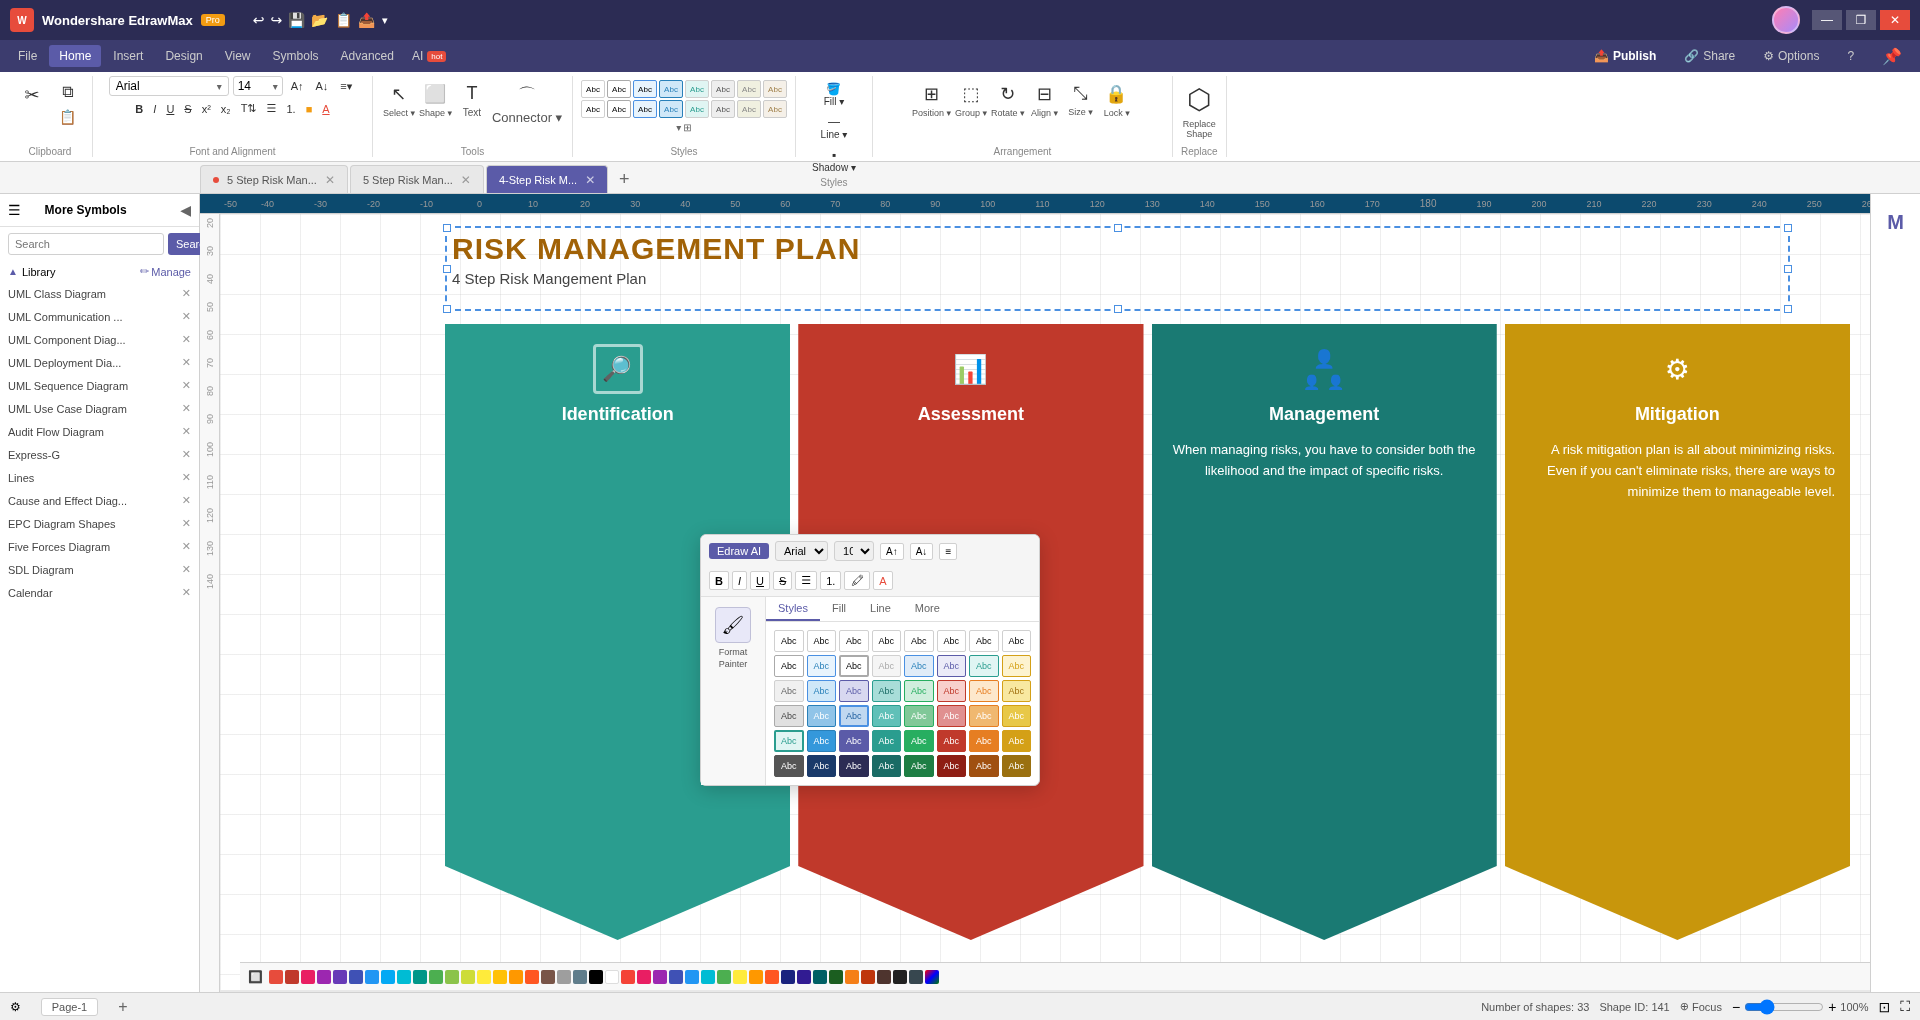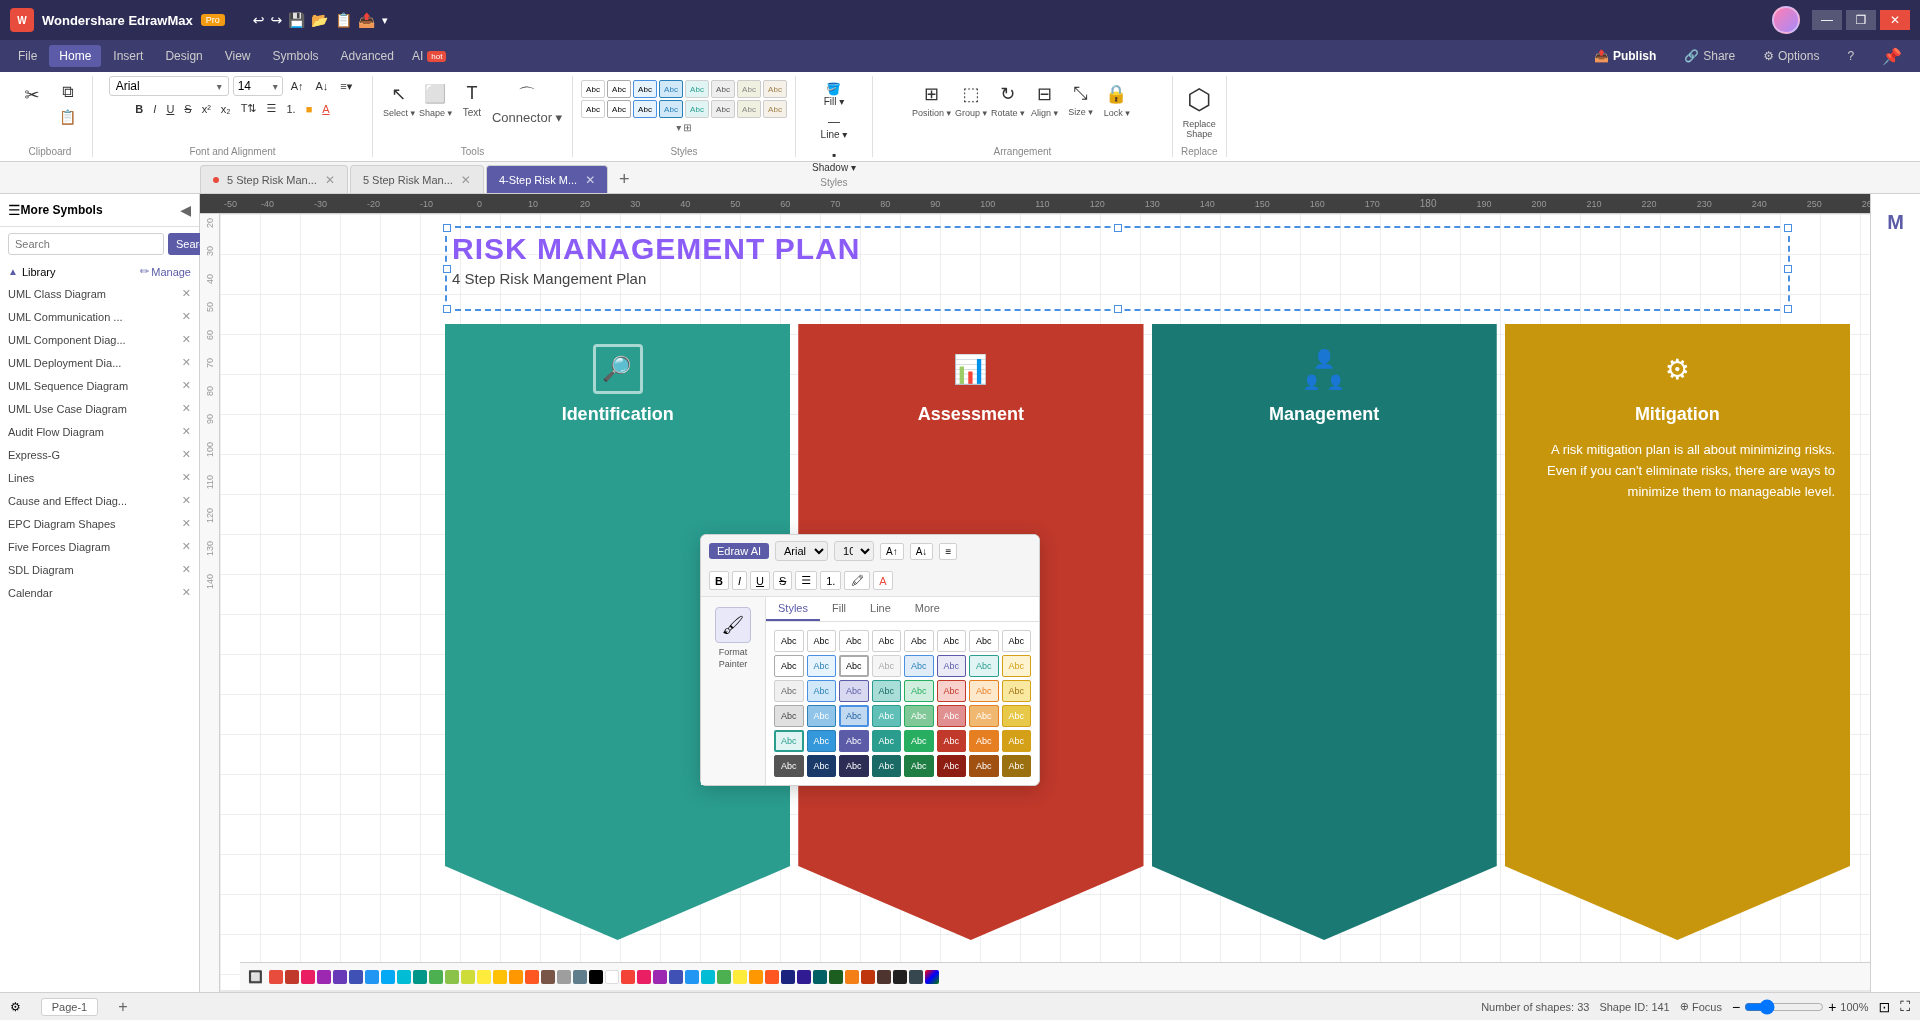--- a/index.html
+++ b/index.html
@@ -46,21 +46,21 @@
     #sidebar-search { padding: 6px 8px; display: flex; gap: 4px; }
     #sidebar-search input { flex: 1; padding: 4px 6px; border: 1px solid #d0d0d0; border-radius: 3px; font-size: 11px; }
     #sidebar-search button { background: #5b5ba8; color: white; border: none; padding: 4px 8px; border-radius: 3px; cursor: pointer; font-size: 11px; }
     #sidebar-section { padding: 4px 8px; display: flex; align-items: center; justify-content: space-between; }
     .sidebar-item { padding: 5px 8px; display: flex; align-items: center; justify-content: space-between; cursor: pointer; font-size: 11px; color: #444; }
     .sidebar-item .item-label { flex: 1; }
     .sidebar-item .close { color: #999; cursor: pointer; }
 
     
     #canvas-area { flex: 1; position: relative; background: #e8e8e8; overflow: hidden; }
-    #ruler-h { height: 20px; background: #404040; border-bottom: 1px solid #d0d0d0; display: flex; align-items: center; overflow: hidden; }
+    #ruler-h { height: 20px; background: #0c4a6e; border-bottom: 1px solid #d0d0d0; display: flex; align-items: center; overflow: hidden; }
     #ruler-v { width: 20px; position: absolute; top: 20px; left: 0; bottom: 0; background: #f8f8f8; border-right: 1px solid #d0d0d0; }
     #canvas { position: absolute; top: 20px; left: 20px; right: 0; bottom: 30px; background: white; overflow: hidden; }
 
     
     .diagram-title { position: absolute; top: 20px; left: 35px; }
     .diagram-title h1 { font-size: 28px; font-weight: 900; color: #333; letter-spacing: 1px; }
     .diagram-title p { font-size: 16px; color: #555; }
 
     
     #style-picker { position: absolute; top: 330px; left: 490px; width: 340px; background: white; border: 1px solid #d0d0d0; border-radius: 6px; box-shadow: 0 4px 20px rgba(0,0,0,0.2); z-index: 100; }
@@ -313,21 +313,21 @@
     <span class="close-btn" style="color:rgba(255,255,255,0.7);">✕</span>
   </div>
   <div class="tab-add">+</div>
 </div>
 
 <div id="main">
 
   <div id="sidebar">
     <div id="sidebar-header">
       <span style="font-size:14px;">☰</span>
-      <span style="font-weight:600;font-size:12px;flex:1;margin-left:0;">More Symbols</span>
+      <span style="font-weight:600;font-size:12px;flex:1;margin-left:24px;">More Symbols</span>
       <button style="border:none;background:transparent;cursor:pointer;font-size:14px;color:#666;">◀</button>
     </div>
     <div id="sidebar-search">
       <input type="text" style="flex: 1 1 0%; padding: 4px 6px; border: 1px solid rgb(208, 208, 208); border-radius: 3px; font-size: 11px;" placeholder="Search">
       <button style="background:#5b5ba8;color:white;border:none;padding:4px 8px;border-radius:3px;cursor:pointer;font-size:11px;">Search</button>
     </div>
     <div id="sidebar-section" style="padding:4px 8px;display:flex;align-items:center;justify-content:space-between;">
       <div style="display:flex;align-items:center;gap:4px;">
         <span style="font-size:10px;color:#5b5ba8;">▲</span>
         <span style="font-size:11px;font-weight:500;">Library</span>
@@ -459,21 +459,21 @@
         <div style="width:8px;height:8px;background:white;border:1px solid #4a90e2;position:absolute;top:-4px;left:50%;transform:translateX(-50%);"></div>
         <div style="width:8px;height:8px;background:white;border:1px solid #4a90e2;position:absolute;top:-4px;right:-4px;"></div>
         <div style="width:8px;height:8px;background:white;border:1px solid #4a90e2;position:absolute;top:50%;transform:translateY(-50%);left:-4px;"></div>
         <div style="width:8px;height:8px;background:white;border:1px solid #4a90e2;position:absolute;top:50%;transform:translateY(-50%);right:-4px;"></div>
         <div style="width:8px;height:8px;background:white;border:1px solid #4a90e2;position:absolute;bottom:-4px;left:-4px;"></div>
         <div style="width:8px;height:8px;background:white;border:1px solid #4a90e2;position:absolute;bottom:-4px;left:50%;transform:translateX(-50%);"></div>
         <div style="width:8px;height:8px;background:white;border:1px solid #4a90e2;position:absolute;bottom:-4px;right:-4px;"></div>
       </div>
 
       <div class="diagram-title" style="position:absolute;top:18px;left:232px;z-index:5;">
-        <h1 style="font-size:30px;font-weight:900;color:#8b5cf6;letter-spacing:1px;">RISK MANAGEMENT PLAN</h1>
+        <h1 style="font-size:30px;font-weight:900;color:#a16207;letter-spacing:1px;">RISK MANAGEMENT PLAN</h1>
         <p style="font-size:15px;color:#444;margin-top:4px;">4 Step Risk Mangement Plan</p>
       </div>
 
       <div style="position:absolute;top:110px;left:225px;right:20px;bottom:50px;display:flex;gap:8px;">
 
         <div style="flex:1;background:#2a9d8f;display:flex;flex-direction:column;align-items:center;padding:20px 15px;clip-path:polygon(0 0, 100% 0, 100% 88%, 50% 100%, 0 88%);position:relative;">
           <div style="width:50px;height:50px;border:3px solid rgba(255,255,255,0.6);border-radius:4px;display:flex;align-items:center;justify-content:center;margin-bottom:10px;">
             <div style="color:white;font-size:24px;">🔎</div>
           </div>
           <div style="color:white;font-size:18px;font-weight:700;text-align:center;margin-bottom:15px;">Identification</div>
@@ -488,20 +488,21 @@
 
         <div style="flex:1;background:#1a7a73;display:flex;flex-direction:column;align-items:center;padding:20px 15px;clip-path:polygon(0 0, 100% 0, 100% 88%, 50% 100%, 0 88%);position:relative;">
           <div style="width:50px;height:50px;display:flex;flex-direction:column;align-items:center;justify-content:center;margin-bottom:10px;gap:4px;">
             <div style="color:white;font-size:18px;">👤</div>
             <div style="display:flex;gap:6px;">
               <span style="color:white;font-size:14px;">👤</span>
               <span style="color:white;font-size:14px;">👤</span>
             </div>
           </div>
           <div style="color:white;font-size:18px;font-weight:700;text-align:center;margin-bottom:15px;">Management</div>
+          <div style="color:white;font-size:13px;text-align:center;line-height:1.6;">When managing risks, you have to consider both the likelihood and the impact of specific risks.</div>
         </div>
 
         <div style="flex:1;background:#c8960c;display:flex;flex-direction:column;align-items:center;padding:20px 15px;clip-path:polygon(0 0, 100% 0, 100% 88%, 50% 100%, 0 88%);position:relative;">
           <div style="width:50px;height:50px;display:flex;align-items:center;justify-content:center;margin-bottom:10px;">
             <div style="color:white;font-size:28px;">⚙</div>
           </div>
           <div style="color:white;font-size:18px;font-weight:700;text-align:center;margin-bottom:15px;">Mitigation</div>
           <div style="color:white;font-size:13px;text-align:right;line-height:1.6;">A risk mitigation plan is all about minimizing risks. Even if you can't eliminate risks, there are ways to minimize them to manageable level.</div>
         </div>
       </div>

